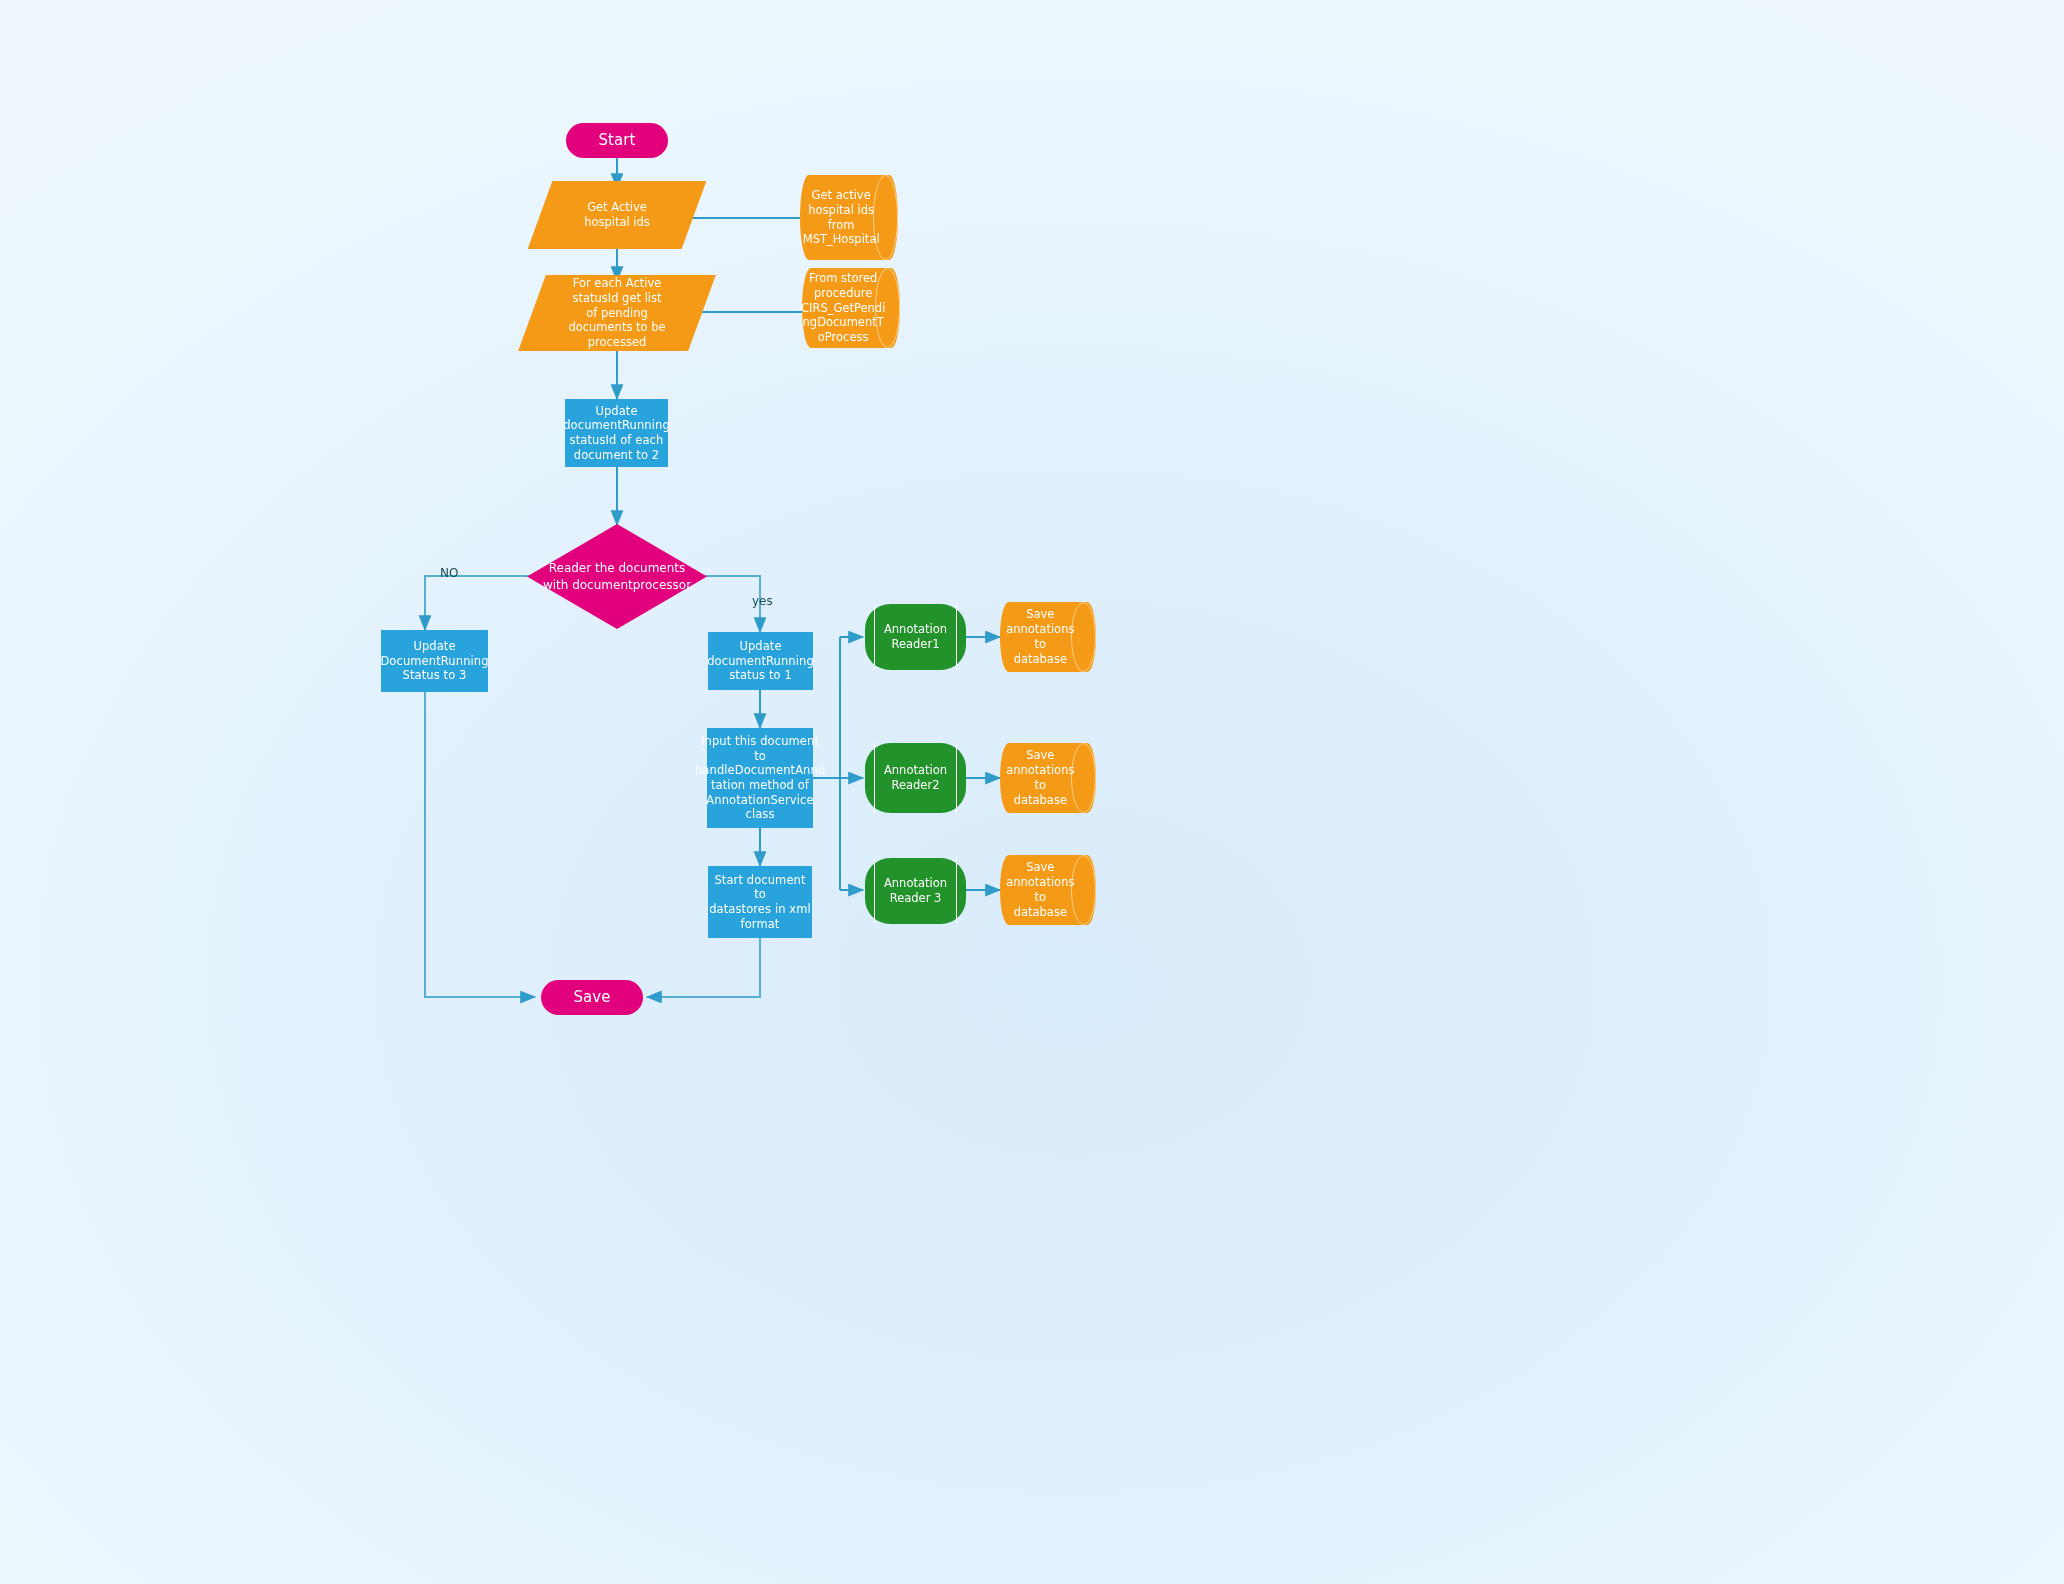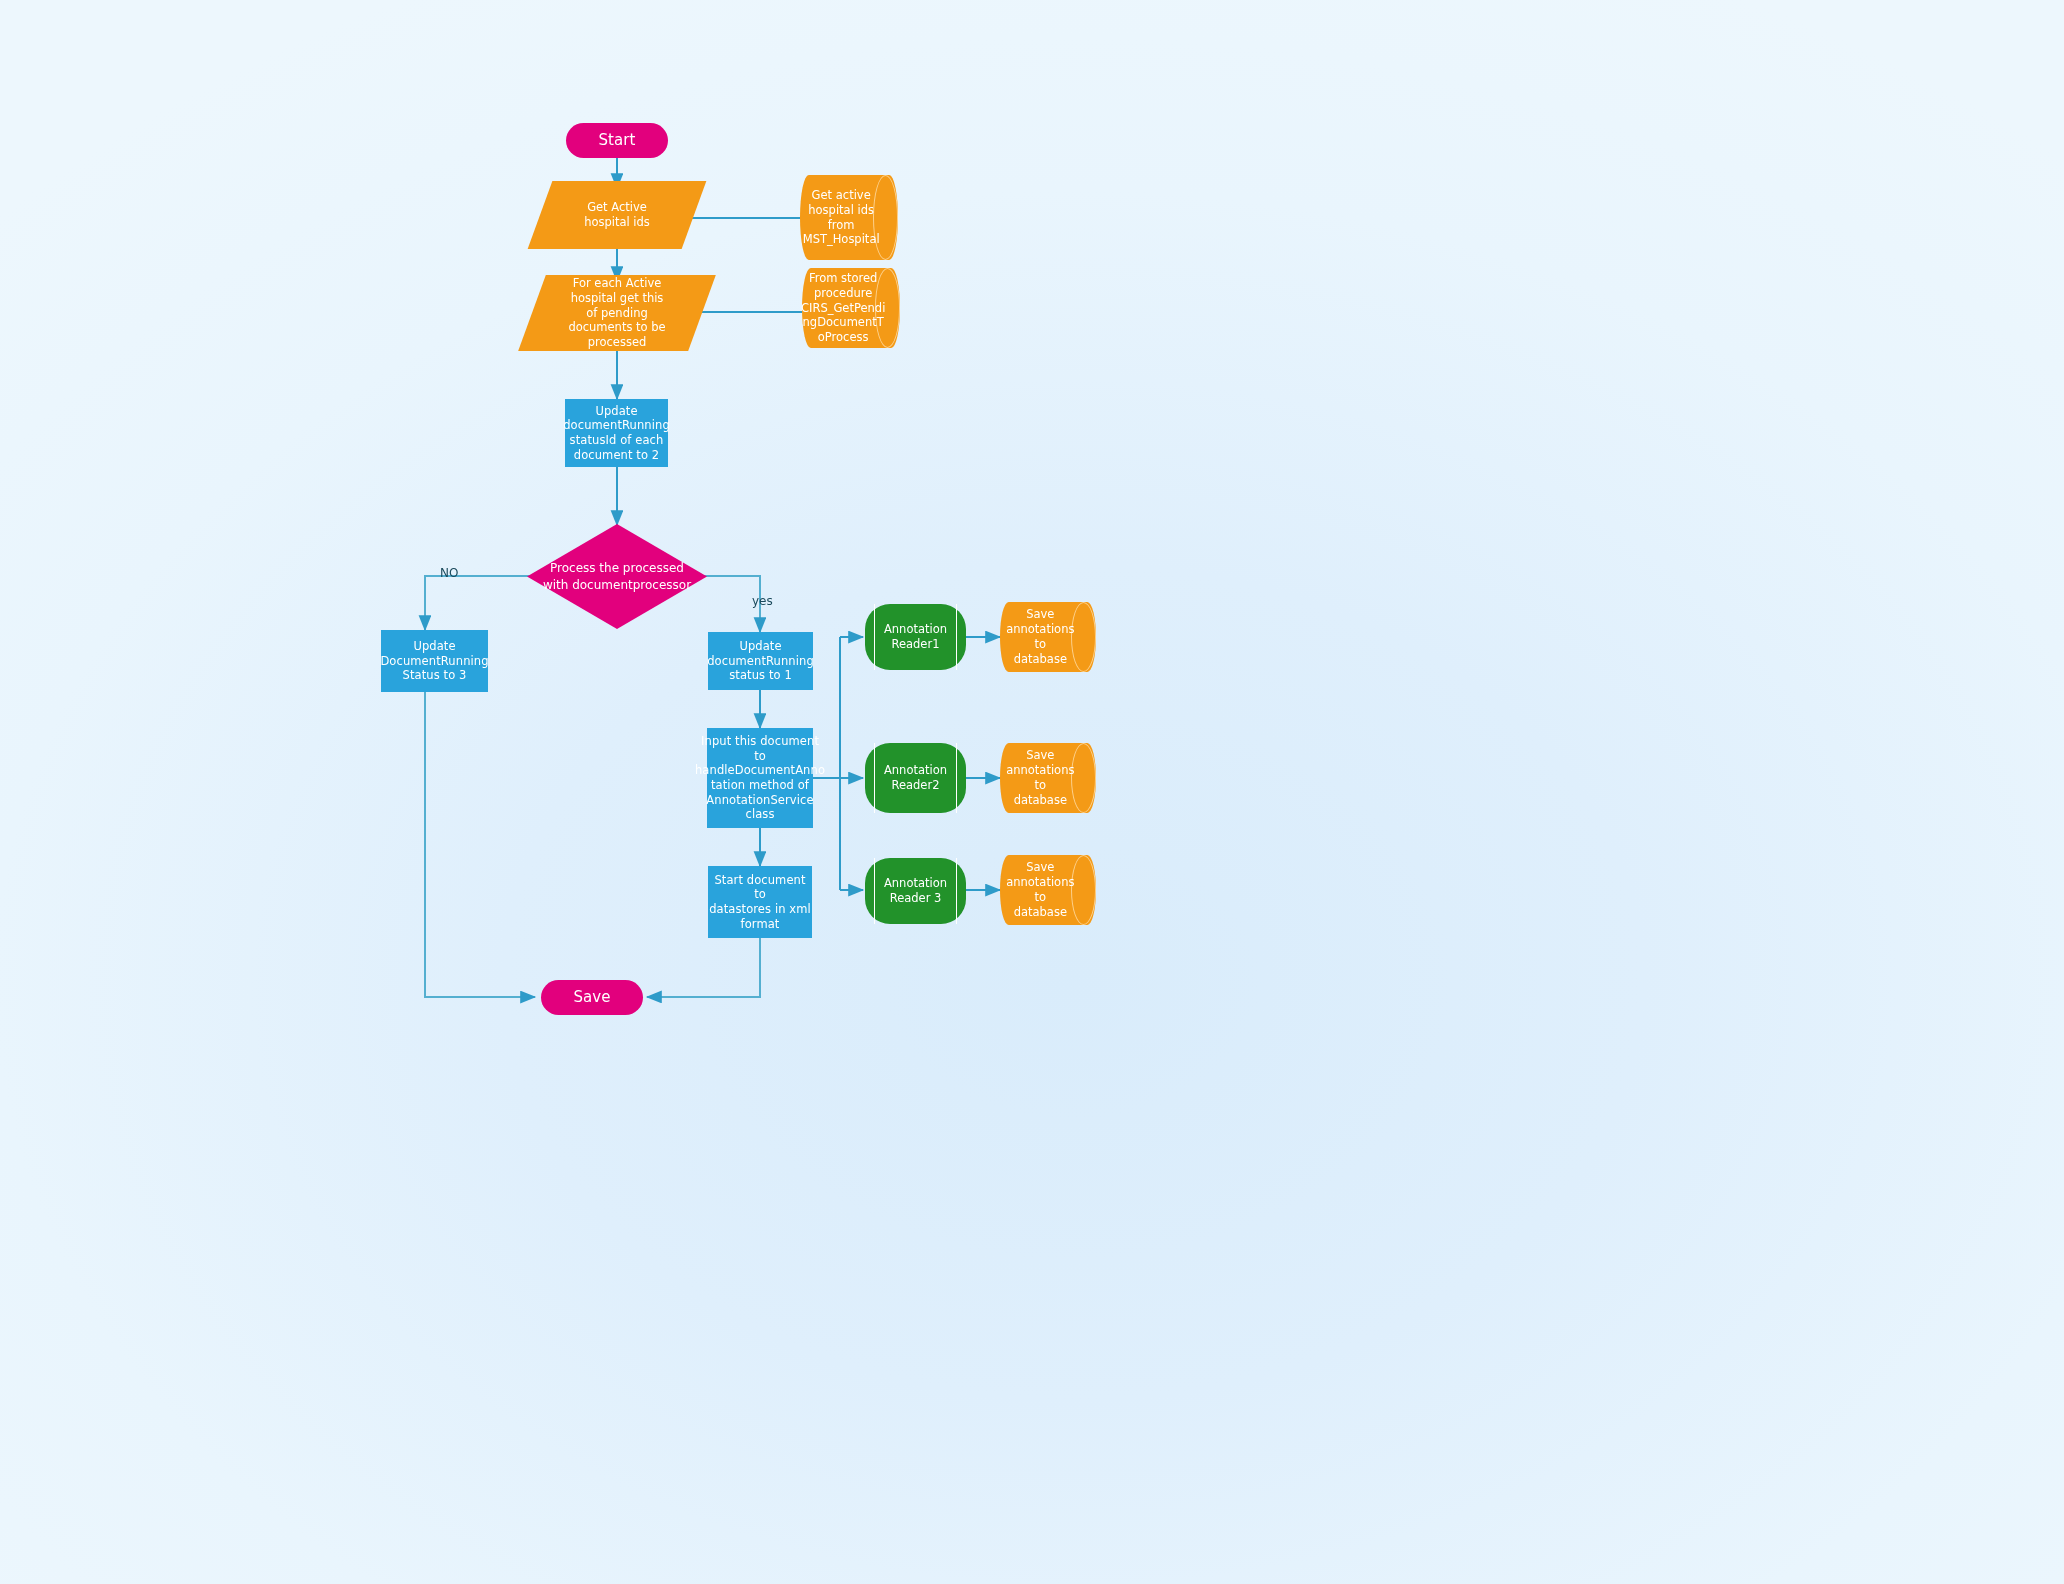--- a/index.html
+++ b/index.html
@@ -233,21 +233,21 @@
     <div class="cyl-arc"></div>
     <div class="ctext">Get active
 hospital ids
 from
 MST_Hospital</div>
   </div>
 
   <div class="parallelogram-wrap" style="left:532px; top:275px; width:170px; height:76px;">
     <div class="skew"></div>
     <div class="ptext">For each Active
-hospital get this
+statusId get list
 of pending
 documents to be
 processed</div>
   </div>
 
   <div class="cylinder-wrap" style="left:802px; top:268px; width:98px; height:80px;">
     <div class="cyl-body"></div>
     <div class="cyl-arc"></div>
     <div class="ctext">From stored
 procedure
@@ -258,21 +258,21 @@
 
   <div class="node process" style="left:565px; top:399px; width:103px; height:68px;">
     <span>Update
 documentRunning
 statusId of each
 document  to 2</span>
   </div>
 
   <div class="decision-wrap" style="left:527px; top:524px; width:180px; height:105px;">
     <div class="dia"></div>
-    <div class="dtext">Process the processed
+    <div class="dtext">Reader the documents
 with documentprocessor</div>
   </div>
 
   <div class="edge-label" style="left:440px; top:566px;">NO</div>
 
   <div class="edge-label" style="left:752px; top:594px;">yes</div>
 
   <div class="node process" style="left:381px; top:630px; width:107px; height:62px;">
     <span>Update
 DocumentRunning

